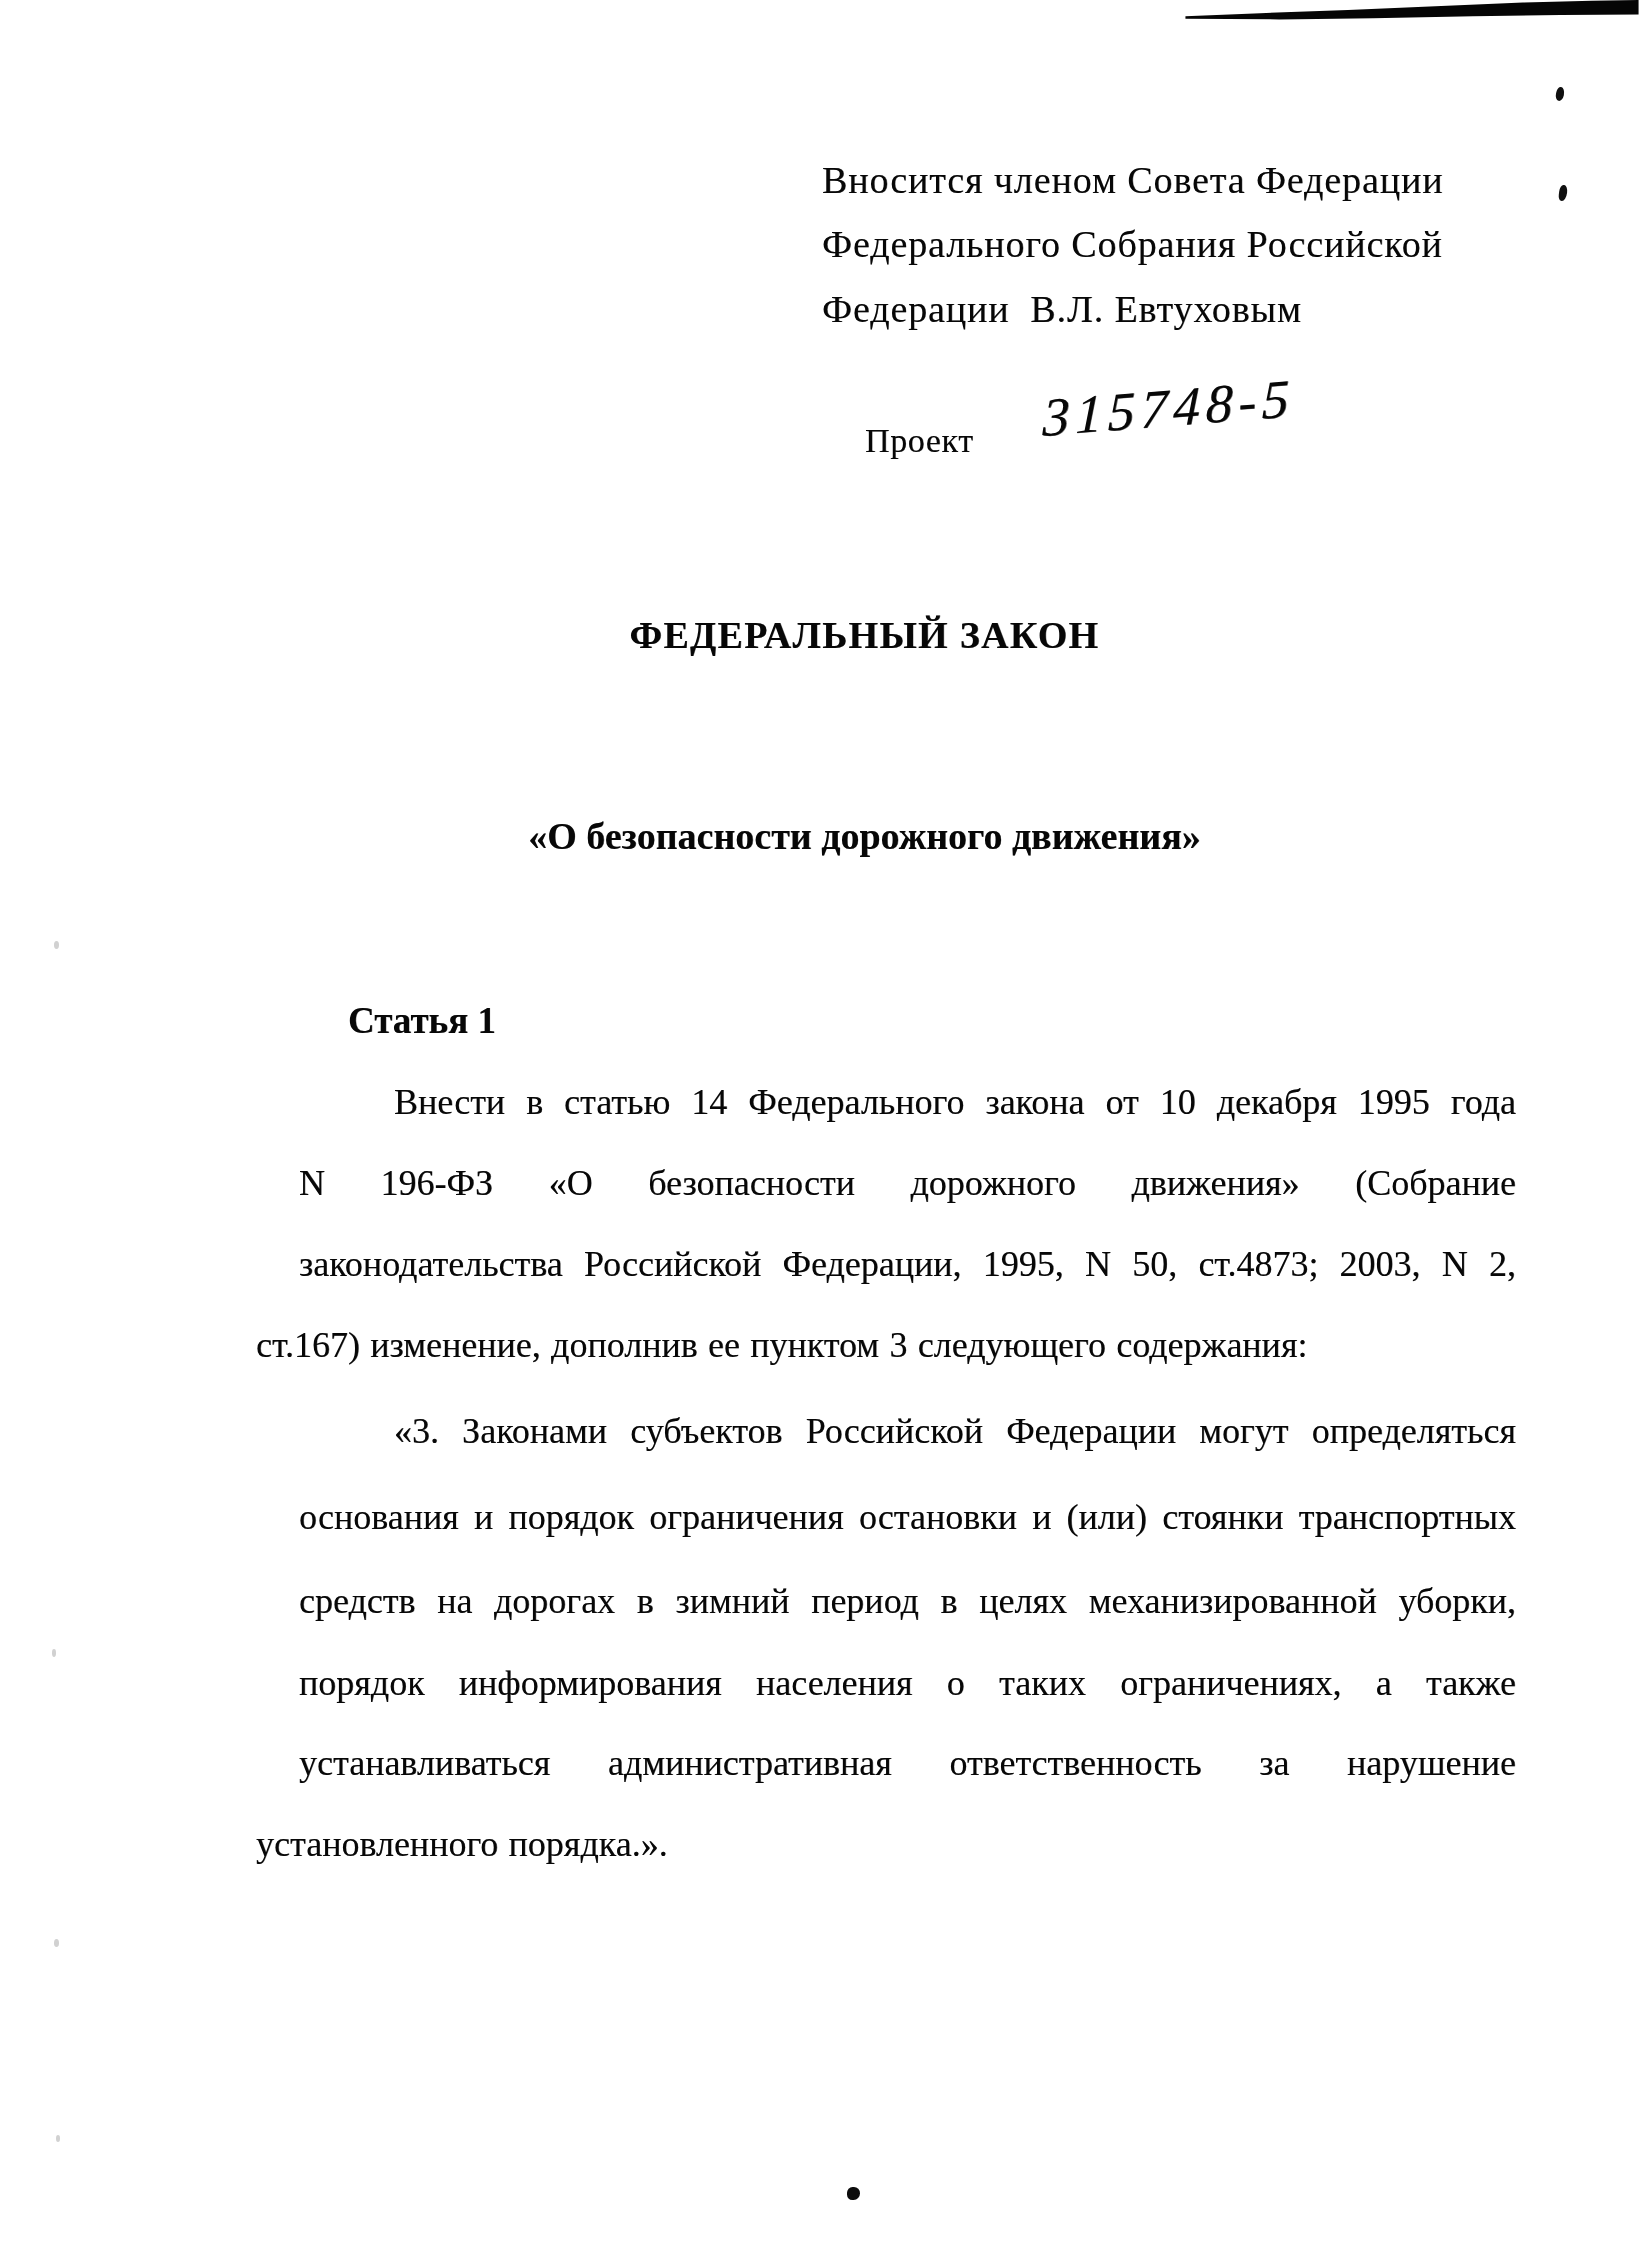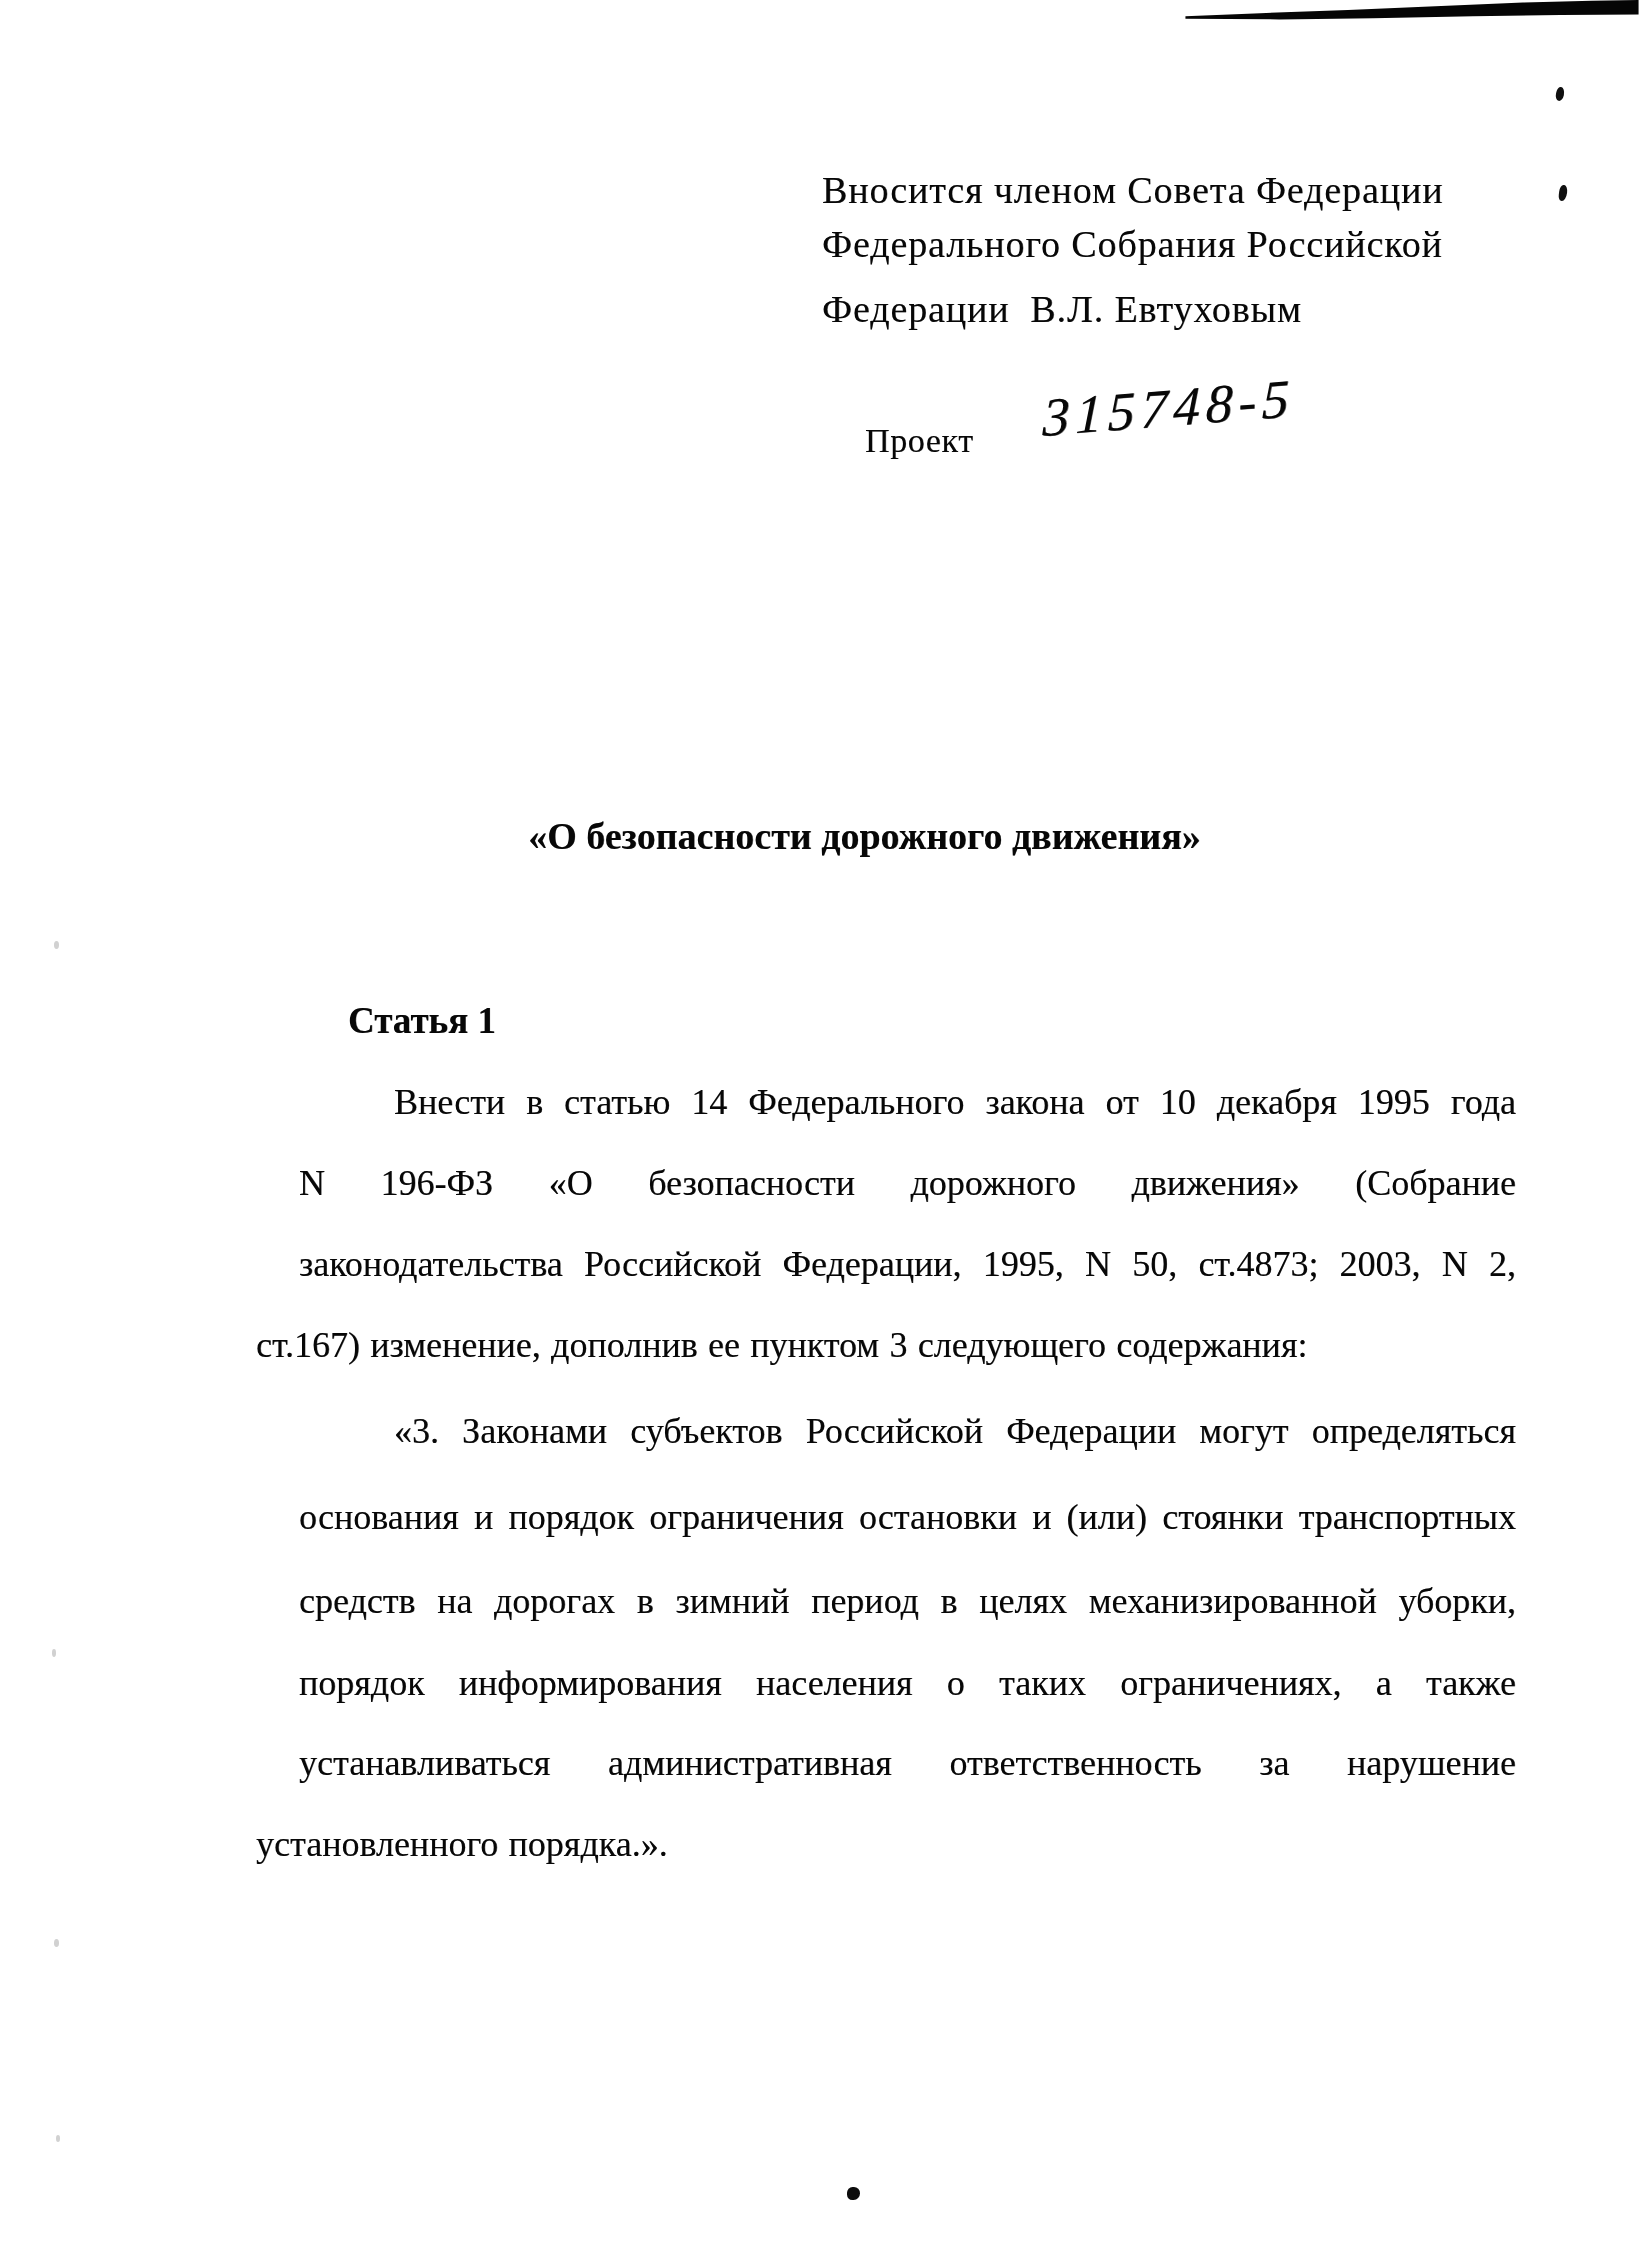--- a/index.html
+++ b/index.html
@@ -124,30 +124,31 @@
   </svg>
   <div class="artifact ink-mark mark-1"></div>
   <div class="artifact ink-mark mark-2"></div>
   <div class="artifact bottom-dot"></div>
   <div class="artifact speck speck-1"></div>
   <div class="artifact speck speck-2"></div>
   <div class="artifact speck speck-3"></div>
   <div class="artifact speck speck-4"></div>
 
   <div>
-    <div class="txt submitter-line" style="top:167px">Вносится членом Совета Федерации</div>
+    <div class="txt submitter-line" style="top:157px">Вносится членом Совета Федерации</div>
     <div class="txt submitter-line" style="top:221px">Федерального Собрания Российской</div>
     <div class="txt submitter-line" style="top:286px">Федерации  В.Л. Евтуховым</div>
   </div>
 
   <div>
     <div class="txt project-label">Проект</div>
     <div class="txt project-number">315748-5</div>
   </div>
 
+  <div class="txt center-band law-title">ФЕДЕРАЛЬНЫЙ ЗАКОН</div>
   <div class="txt center-band subtitle-2">«О безопасности дорожного движения»</div>
 
   <div class="txt article-heading">Статья 1</div>
 
   <div>
     <div class="txt body-line just indent" style="top:1081px">Внести в статью 14 Федерального закона от 10 декабря 1995 года</div>
     <div class="txt body-line just" style="top:1162px">N 196-ФЗ «О безопасности дорожного движения» (Собрание</div>
     <div class="txt body-line just" style="top:1243px">законодательства Российской Федерации, 1995, N 50, ст.4873; 2003, N 2,</div>
     <div class="txt body-line" style="top:1324px">ст.167) изменение, дополнив ее пунктом 3 следующего содержания:</div>
   </div>

